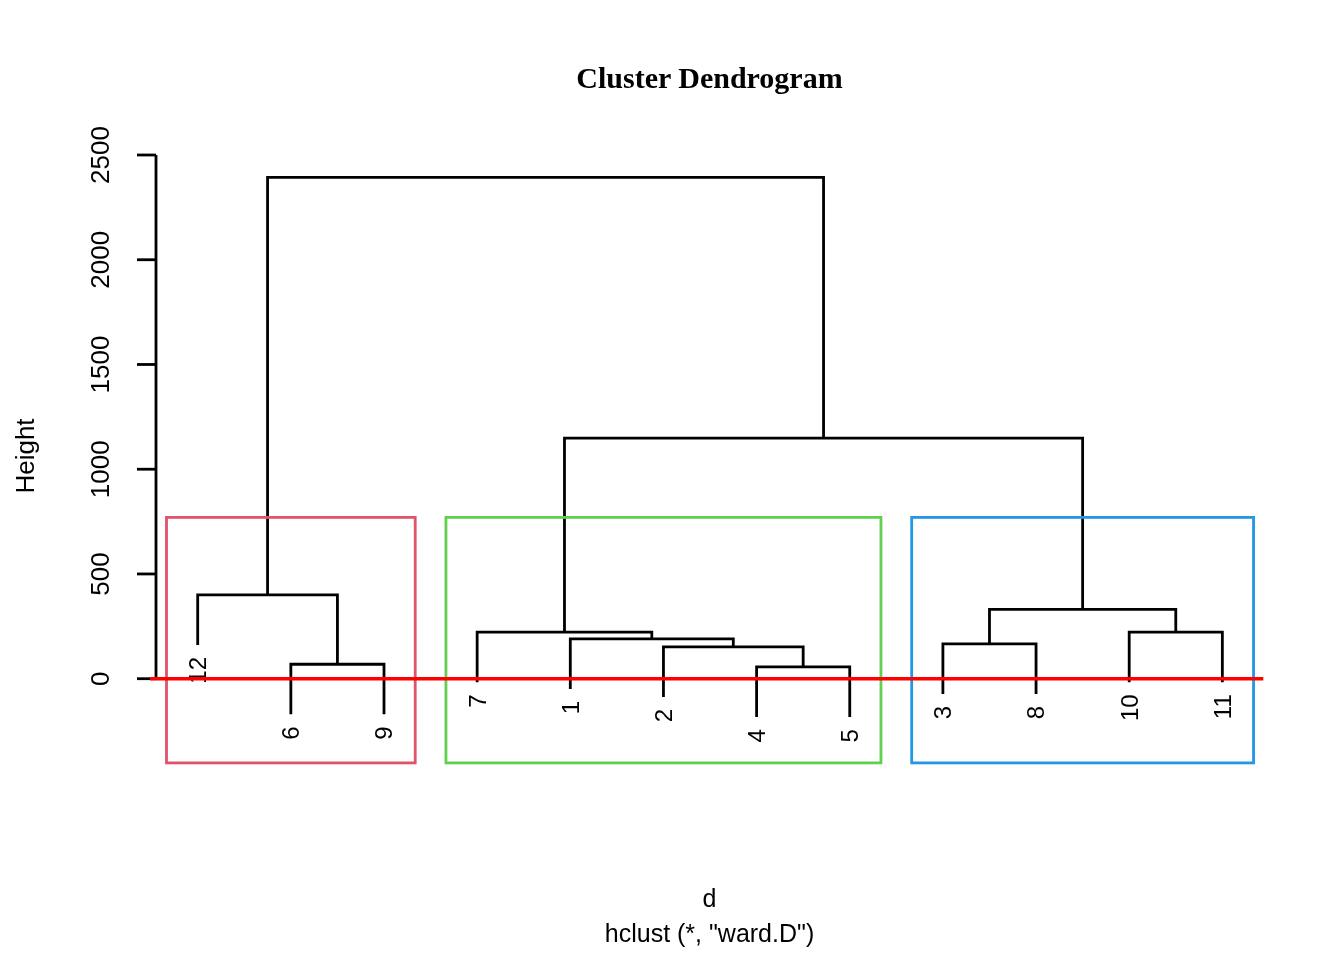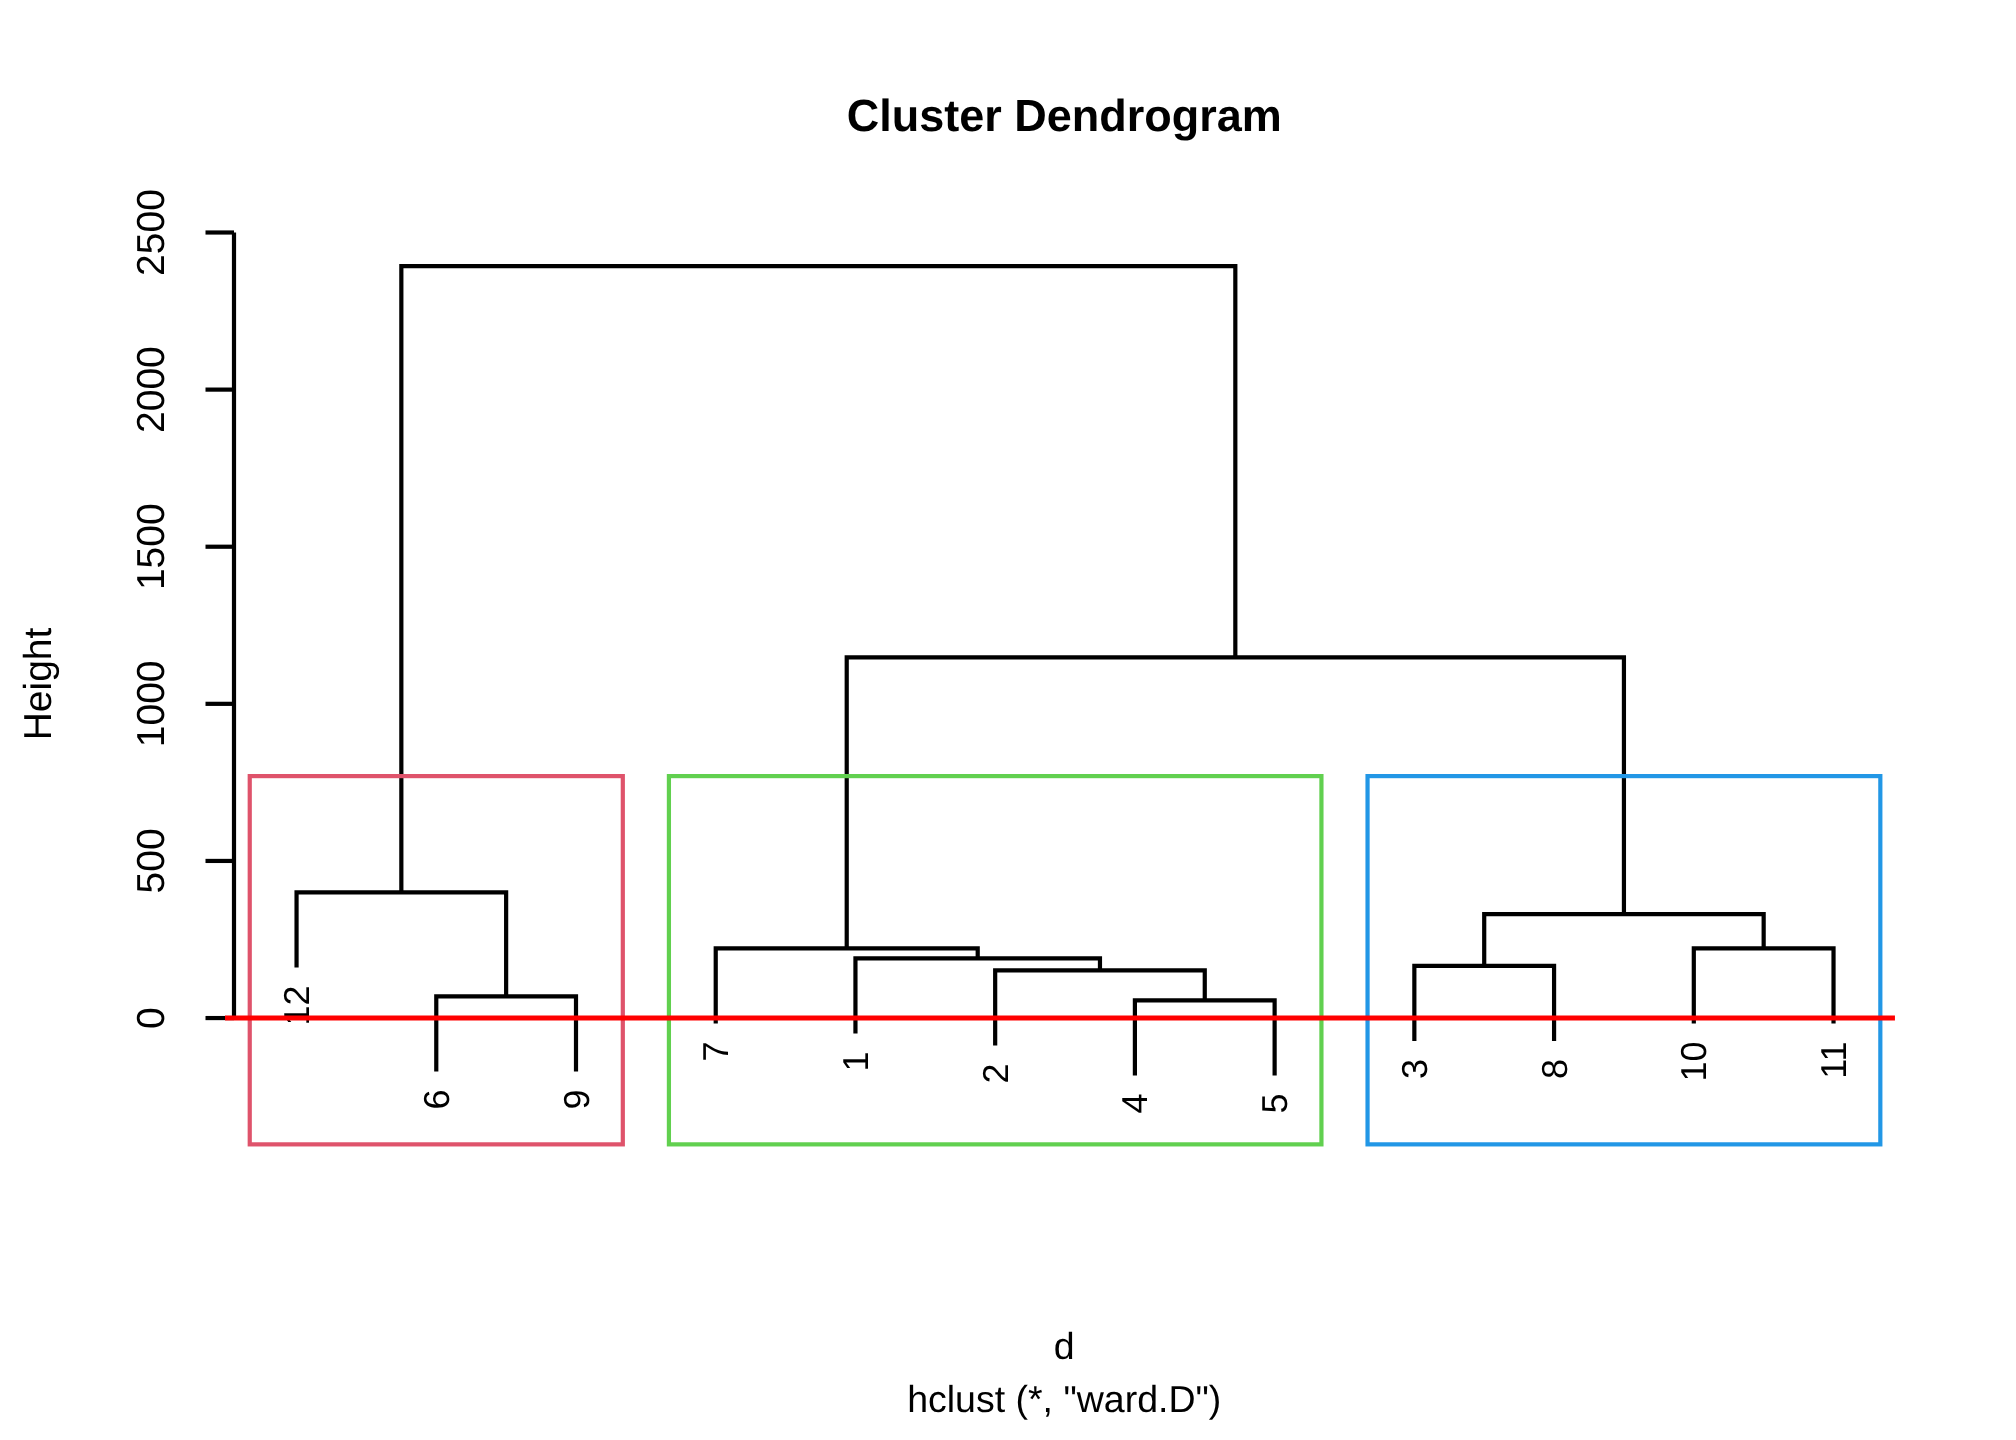--- a/index.html
+++ b/index.html
@@ -14,20 +14,21 @@
     width: 1344px; height: 960px;
     background: #ffffff;
   }
   .chart-title {
     position: absolute;
     left: 156px; top: 63px; width: 1107px;
     text-align: center;
     font-size: 30px; font-weight: bold; color: #000;
     line-height: 1;
     white-space: nowrap;
+    font-family: Liberation Serif, serif;
   }
   .y-label {
     position: absolute;
     left: -13px; top: 443px;
     width: 76px; height: 26px;
     line-height: 26px;
     text-align: center;
     font-size: 26px; color: #000;
     transform: rotate(-90deg);
     transform-origin: center center;

